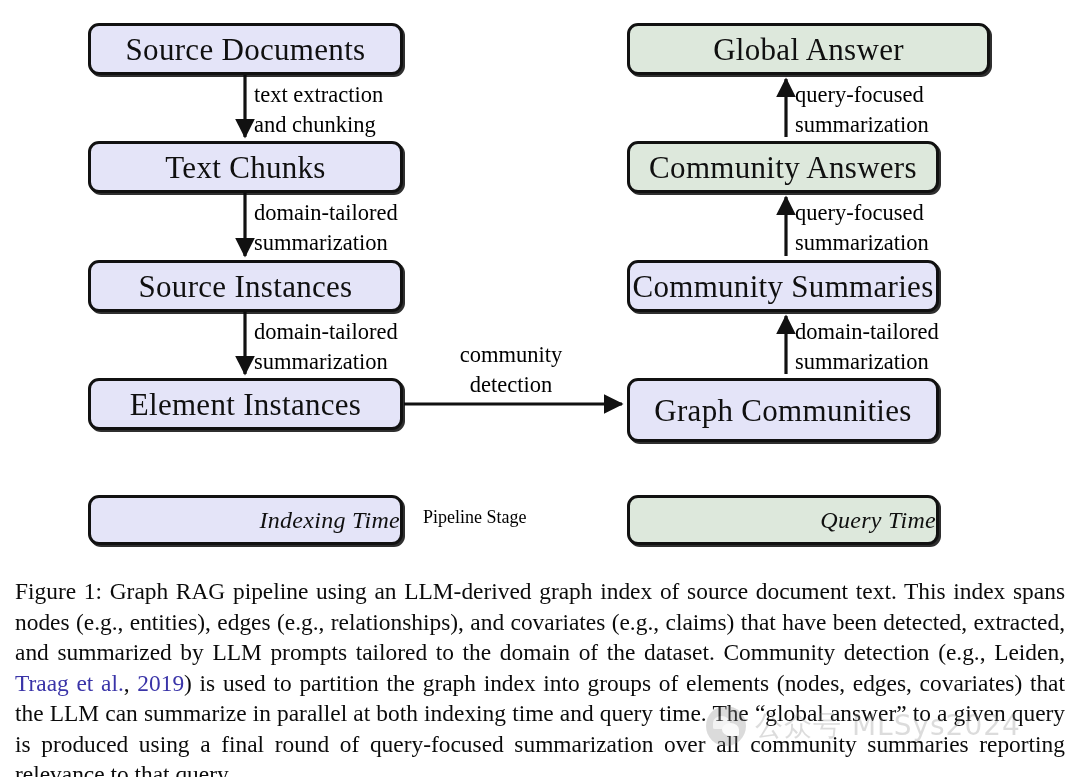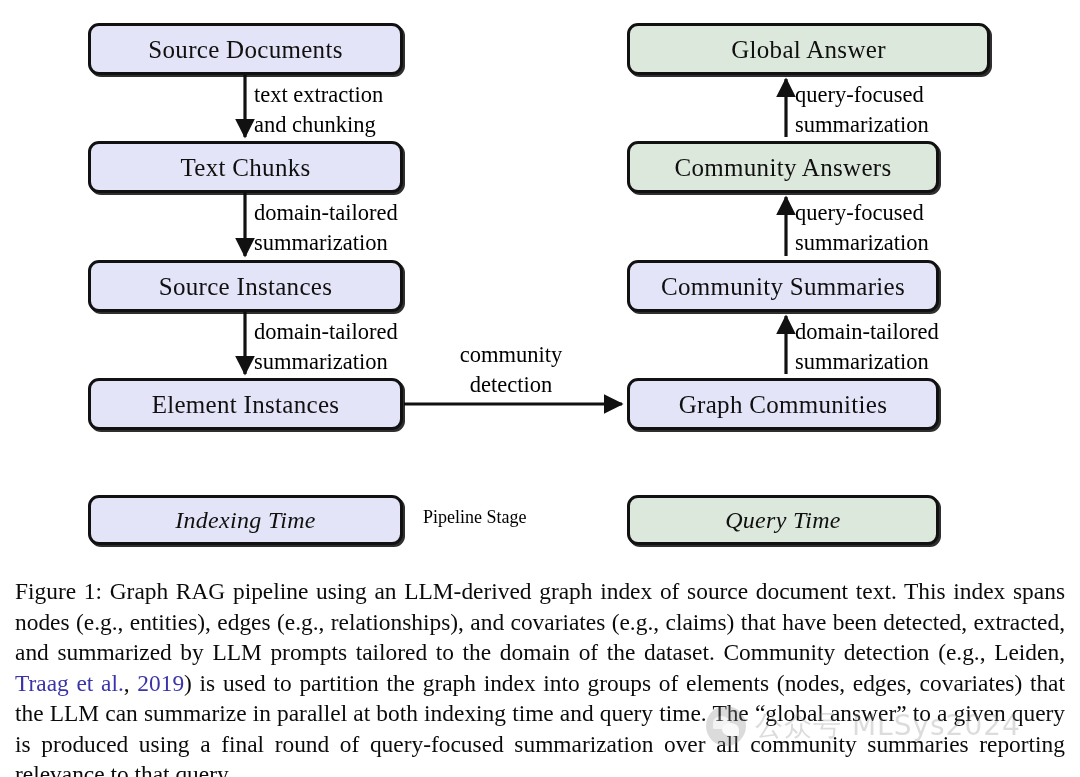--- a/index.html
+++ b/index.html
@@ -25,32 +25,33 @@
   }
 
   .node {
     position: absolute;
     box-sizing: border-box;
     border: 3px solid #111111;
     border-radius: 11px;
     display: flex;
     align-items: center;
     justify-content: center;
-    font-size: 25px;
+    font-size: 31px;
     letter-spacing: .3px;
     line-height: 1;
     color: #101010;
     box-shadow: 2px 2px 0 rgba(10,10,10,.85);
   }
   .node.indexing { background: #e4e4f8; }
   .node.query    { background: #dde8dc; }
 
   .legend-box {
     font-style: italic;
     font-size: 24px;
+    justify-content: flex-end;
   }
   .legend-label {
     position: absolute;
     font-weight: normal;
     font-size: 18px;
     text-align: left;
     line-height: 1;
   }
 
   
@@ -168,21 +169,21 @@
 
   <div class="node query" style="left:627px;top:23px;width:363px;height:52px;">
     <span>Global Answer</span>
   </div>
   <div class="node query" style="left:627px;top:141px;width:312px;height:52px;">
     <span>Community Answers</span>
   </div>
   <div class="node indexing" style="left:627px;top:260px;width:312px;height:52px;">
     <span>Community Summaries</span>
   </div>
-  <div class="node indexing" style="left:627px;top:378px;width:312px;height:52px;">
+  <div class="node indexing" style="left:627px;top:378px;width:312px;height:64px;">
     <span>Graph Communities</span>
   </div>
 
   <div class="edge-label" style="left:254px;top:80px;">
     <div>text extraction</div>
     <div>and chunking</div>
   </div>
   <div class="edge-label" style="left:254px;top:198px;">
     <div>domain-tailored</div>
     <div>summarization</div>

